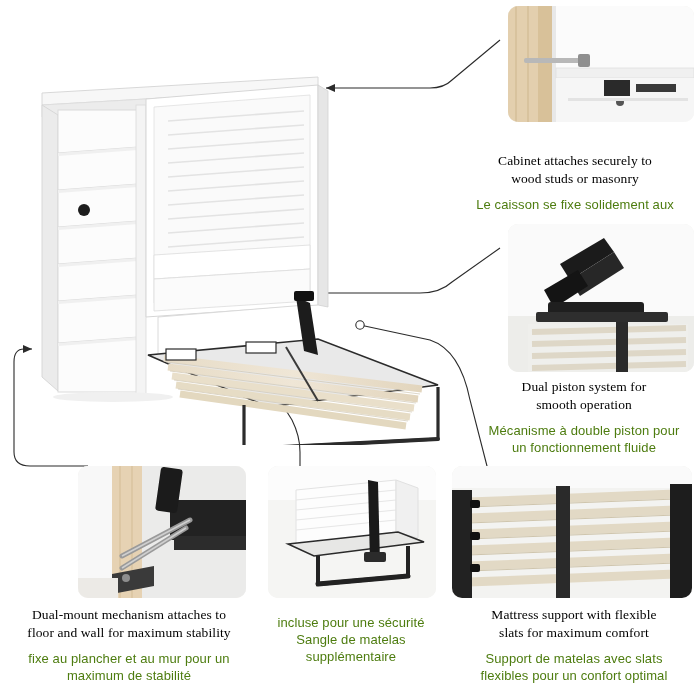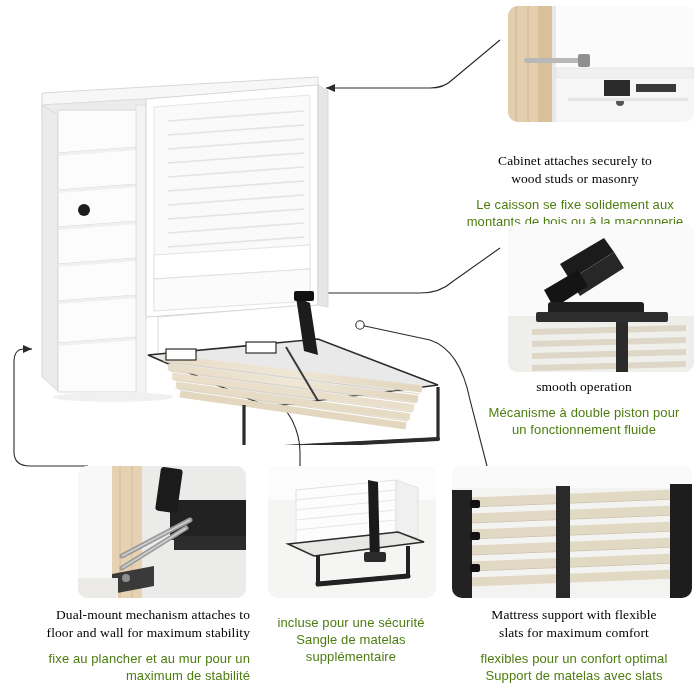--- a/index.html
+++ b/index.html
@@ -219,21 +219,20 @@
     </svg>
   </div>
 
   <div class="callout-text" style="left:452px; top:152px; width:246px;">
     <div class="en">
       <div>Cabinet attaches securely to</div>
       <div>wood studs or masonry</div>
     </div>
     <div class="fr">
       <div>Le caisson se fixe solidement aux</div>
-      <div>montants de bois ou à la maçonnerie</div>
     </div>
   </div>
 
   <div class="photo rounded" style="left:508px; top:224px; width:186px; height:148px;">
     <svg width="186" height="148" viewBox="0 0 186 148">
       <rect width="186" height="148" fill="#f4f4f2"></rect>
 
       <rect x="0" y="0" width="186" height="92" fill="#fafafa"></rect>
       <rect x="0" y="92" width="186" height="56" fill="#ededea"></rect>
 
@@ -253,20 +252,21 @@
           <path d="M24 132 L178 128"></path>
           <path d="M24 144 L178 140"></path>
         </g>
         <rect x="108" y="98" width="12" height="50" fill="#2b2b2b"></rect>
       </g>
     </svg>
   </div>
 
   <div class="callout-text" style="left:470px; top:378px; width:228px;">
     <div class="en">
+      <div>Dual piston system for</div>
       <div>smooth operation</div>
     </div>
     <div class="fr">
       <div>Mécanisme à double piston pour</div>
       <div>un fonctionnement fluide</div>
     </div>
   </div>
 
   <div class="photo rounded" style="left:452px; top:466px; width:240px; height:132px;">
     <svg width="240" height="132" viewBox="0 0 240 132">
@@ -302,22 +302,22 @@
       </g>
     </svg>
   </div>
 
   <div class="callout-text" style="left:452px; top:606px; width:244px;">
     <div class="en">
       <div>Mattress support with flexible</div>
       <div>slats for maximum comfort</div>
     </div>
     <div class="fr">
+      <div>Support de matelas avec slats</div>
       <div>flexibles pour un confort optimal</div>
-      <div>Support de matelas avec slats</div>
     </div>
   </div>
 
   <div class="photo rounded" style="left:268px; top:466px; width:168px; height:132px;">
     <svg width="168" height="132" viewBox="0 0 168 132">
       <rect width="168" height="132" fill="#f5f5f3"></rect>
       <rect x="0" y="0" width="168" height="34" fill="#fcfcfc"></rect>
 
       <g>
         <polygon points="28,24 128,14 128,66 28,78" fill="#fdfdfd" stroke="#e2e2e2" stroke-width="1"></polygon>
@@ -375,21 +375,21 @@
         <path d="M44 102 L108 62"></path>
         <path d="M44 90 L112 54"></path>
       </g>
 
       <polygon points="34,108 76,100 76,120 34,128" fill="#3a3a3a"></polygon>
       <circle cx="48" cy="112" r="4" fill="#8e8e8e"></circle>
       <rect x="0" y="112" width="40" height="20" fill="#eceae6"></rect>
     </svg>
   </div>
 
-  <div class="callout-text" style="left:8px; top:606px; width:242px;text-align:right;">
+  <div class="callout-text" style="left:8px; top:606px; width:242px;">
     <div class="en">
       <div>Dual-mount mechanism attaches to</div>
       <div>floor and wall for maximum stability</div>
     </div>
     <div class="fr">
       <div>fixe au plancher et au mur pour un</div>
       <div>maximum de stabilité</div>
     </div>
   </div>
 

